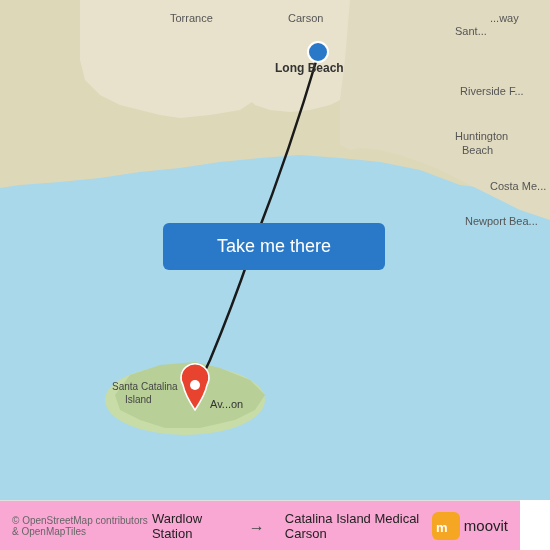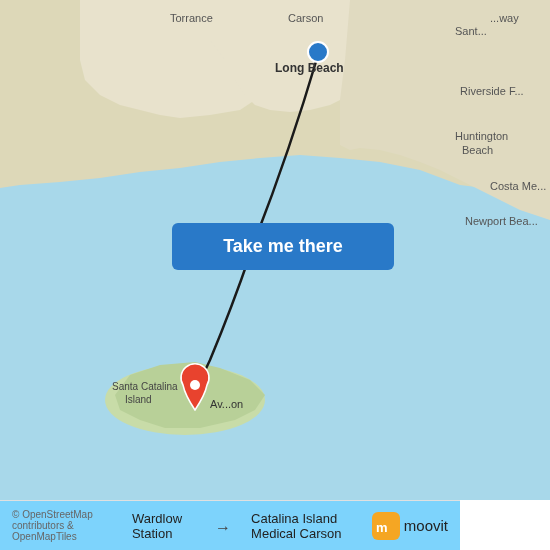--- a/index.html
+++ b/index.html
@@ -13,39 +13,39 @@
     }
 
     #map-svg {
       width: 100%;
       height: 100%;
     }
 
     #take-me-there-btn {
       position: absolute;
       top: 223px;
-      left: 172px;
+      left: 163px;
       width: 222px;
       height: 47px;
       background-color: #2979C8;
       border: none;
       border-radius: 6px;
       color: white;
       font-size: 18px;
-      font-weight: 700;
+      font-weight: 400;
       cursor: pointer;
       display: flex;
       align-items: center;
       justify-content: center;
     }
 
     #footer {
-      width: 460px;
+      width: 520px;
       height: 50px;
-      background: #7dd3fc;
+      background: #f9a8d4;
       display: flex;
       align-items: center;
       padding: 0 12px;
       border-top: 1px solid #e0e0e0;
       justify-content: space-between;
     }
 
     #footer-left {
       display: flex;
       align-items: center;

